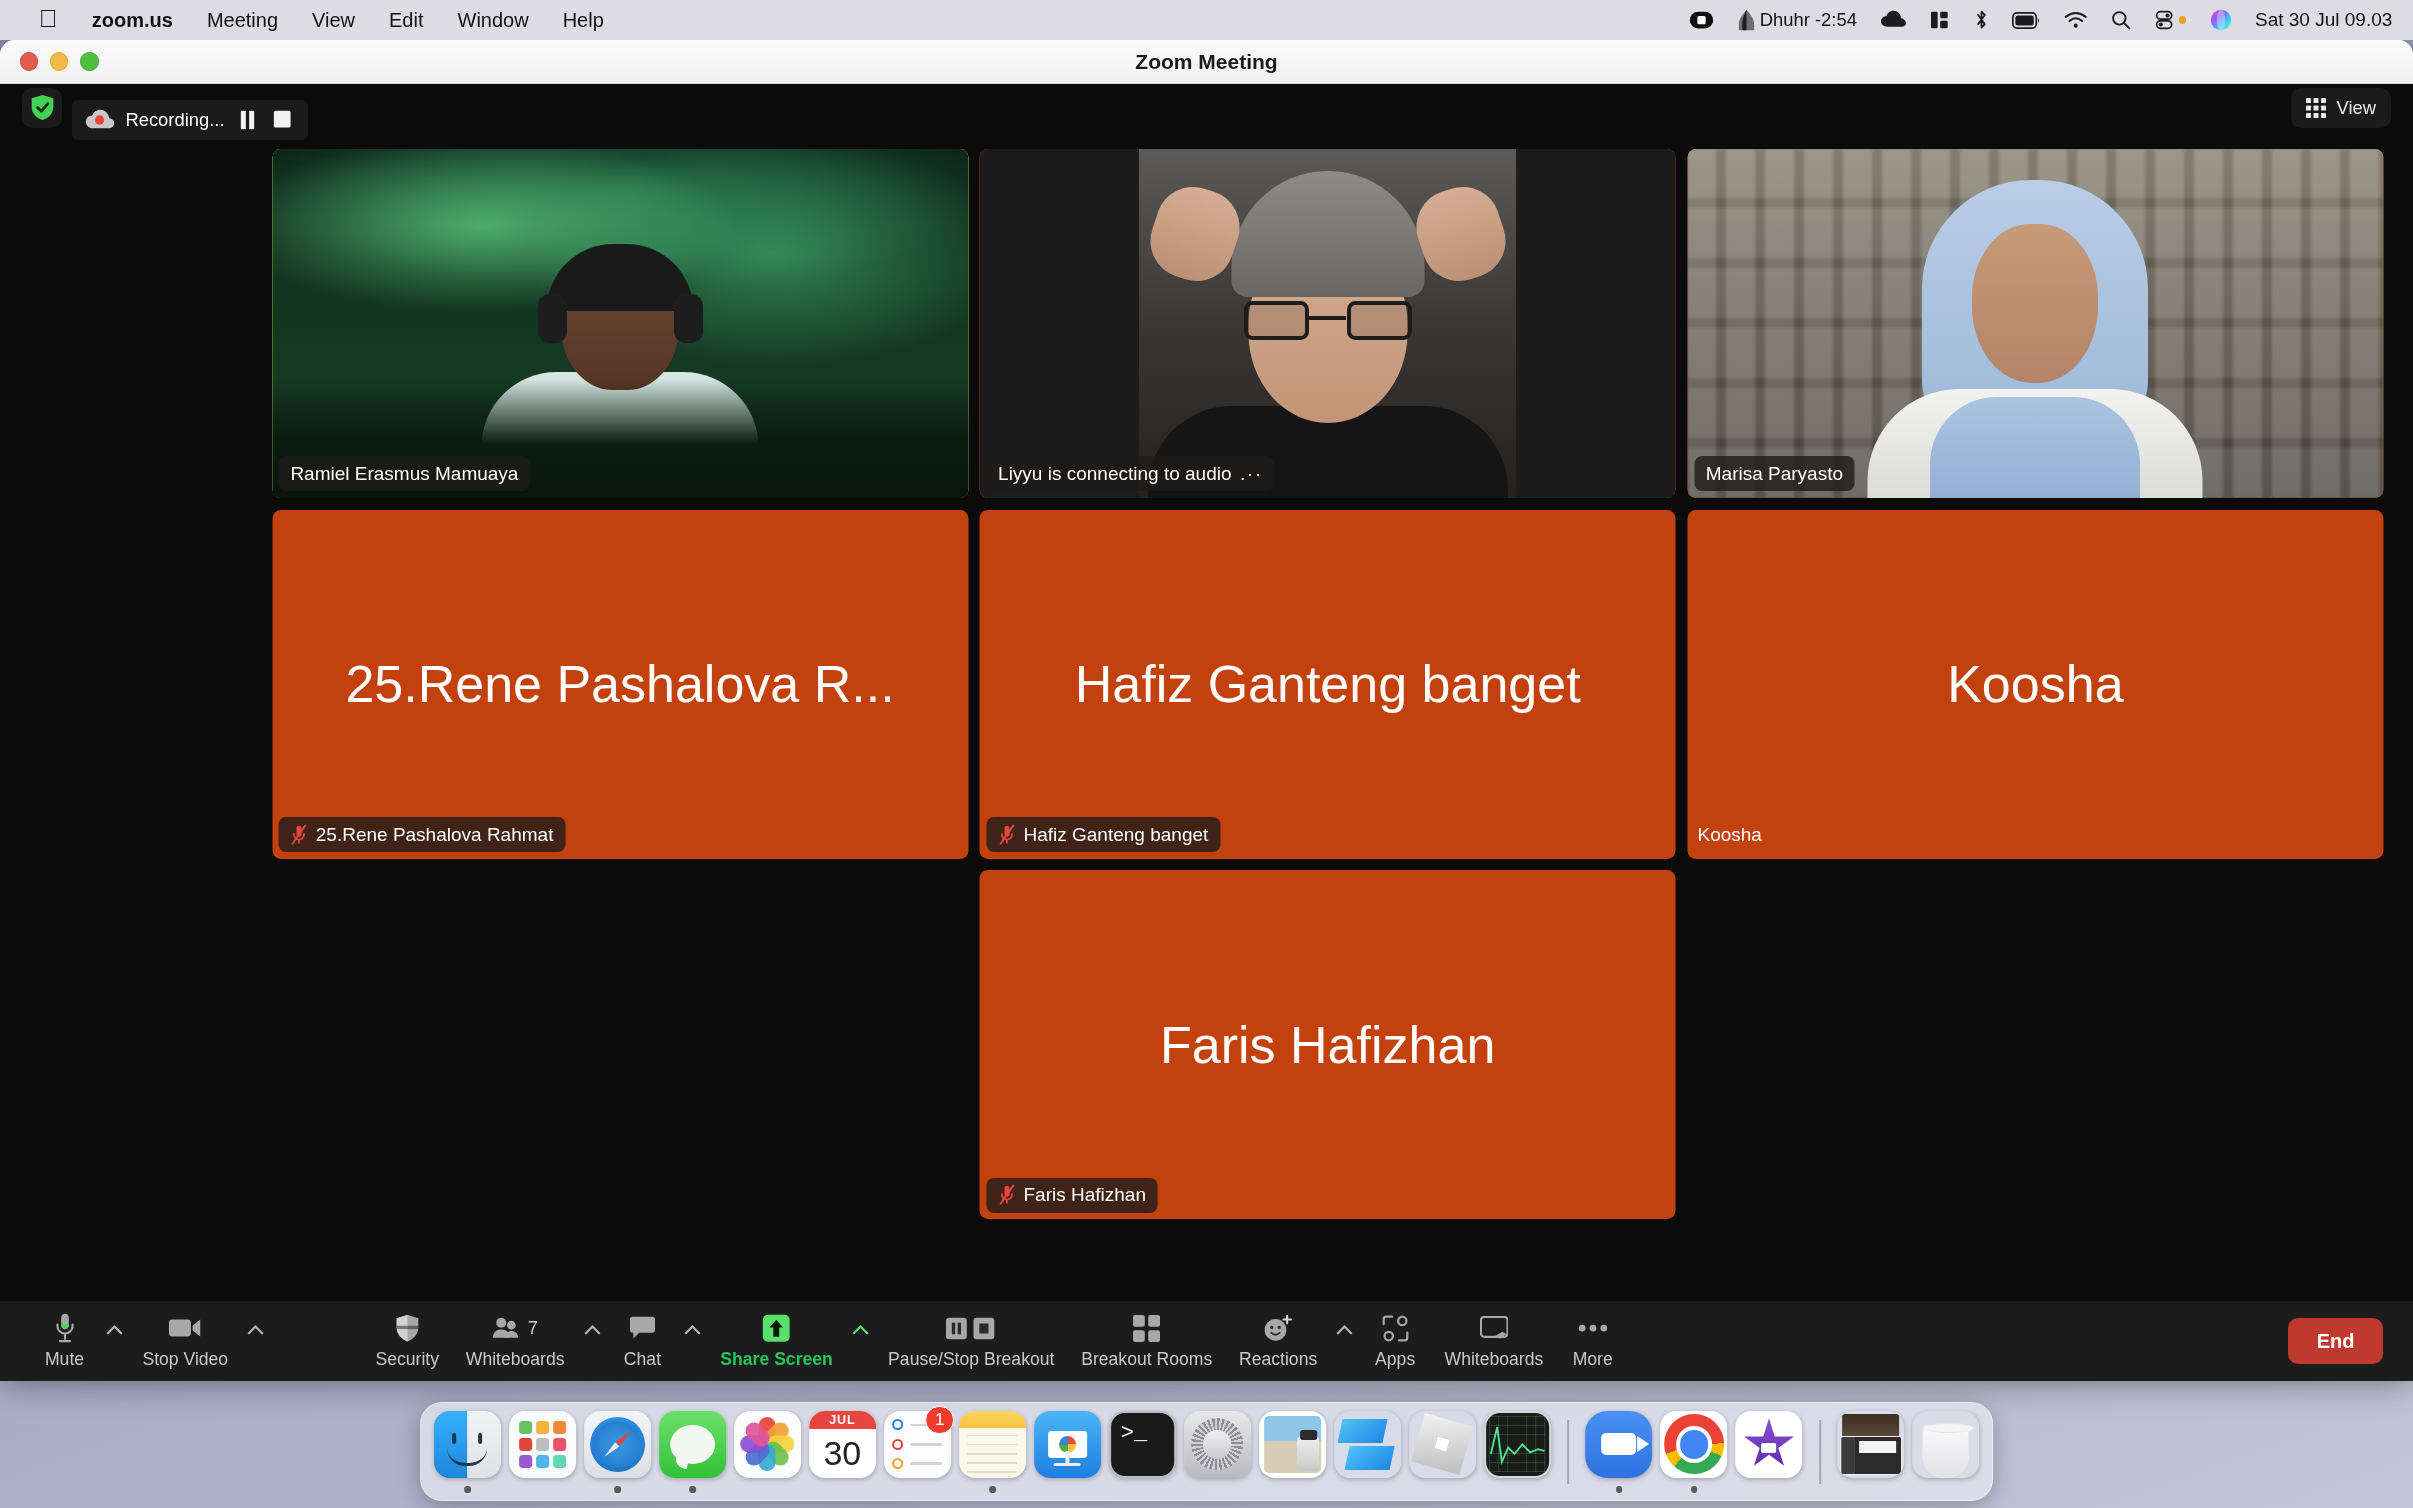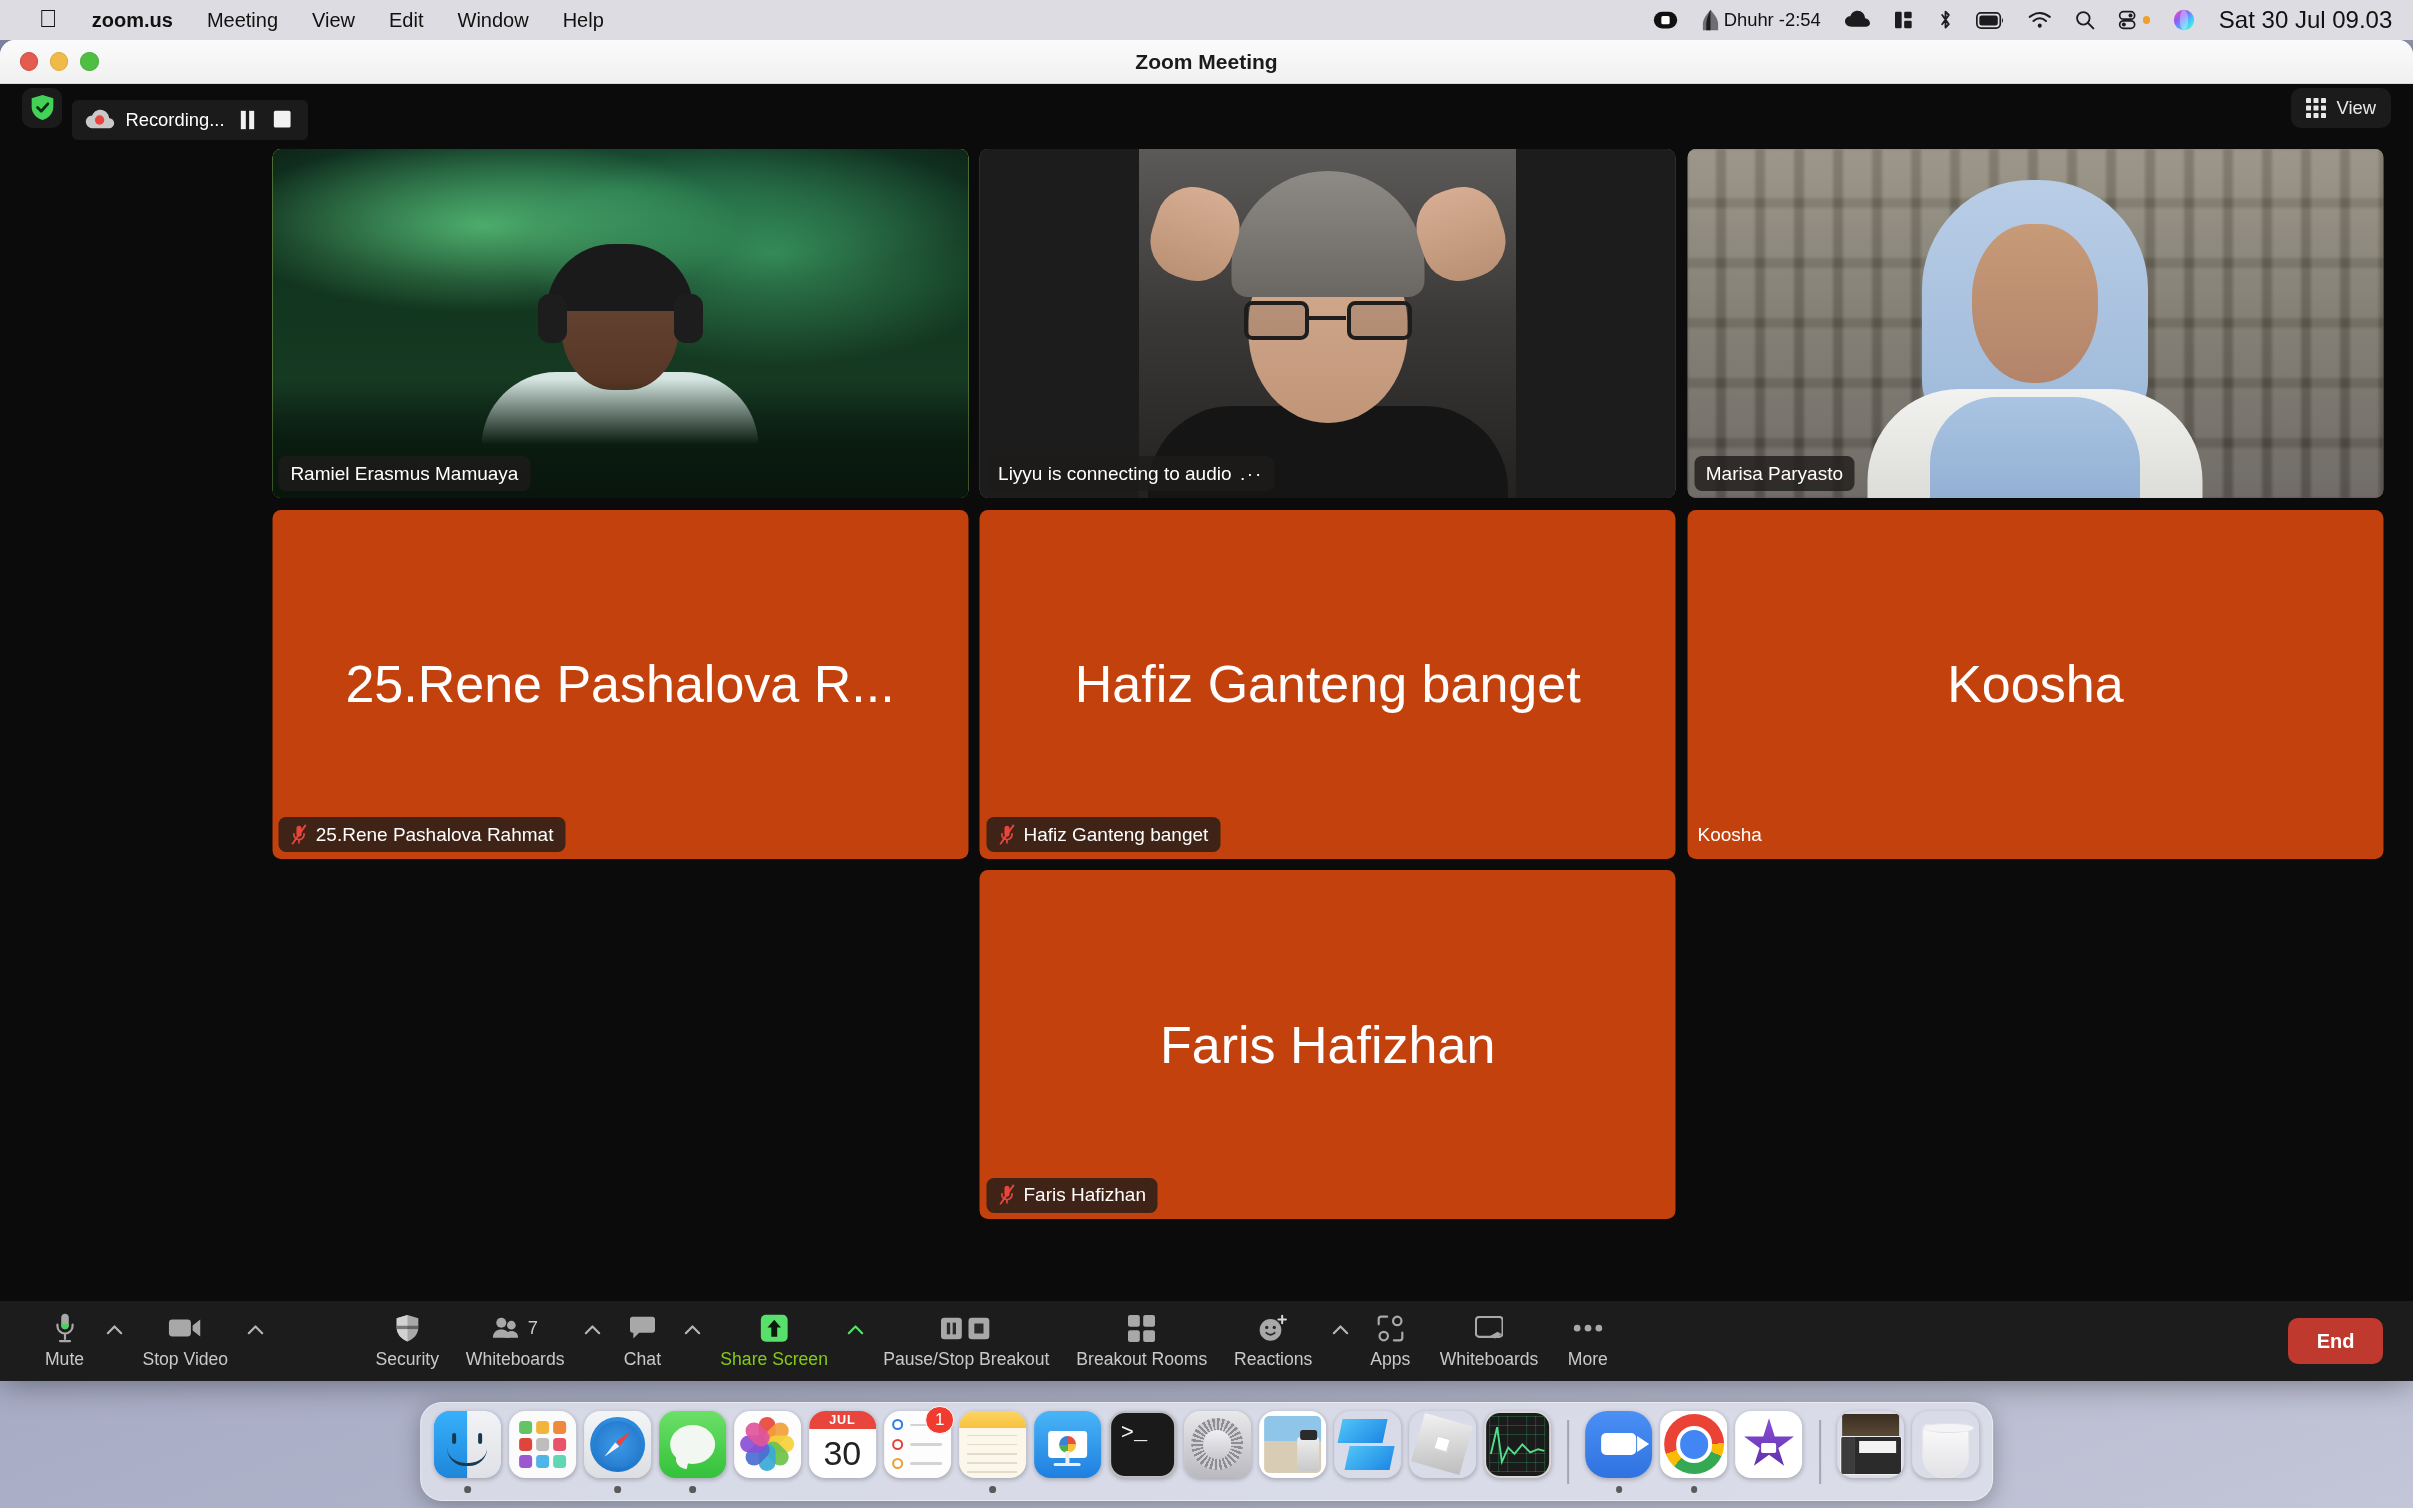--- a/index.html
+++ b/index.html
@@ -254,21 +254,21 @@
   #ctrl-center { display:flex; align-items:center; margin-left:92px; gap:0; }
   #ctrl-right { margin-left:auto; padding-right:30px; display:flex; align-items:center; }
 
   .ctrl {
     display:flex; flex-direction:column; align-items:center; justify-content:center;
     min-width:72px; height:80px; padding:0 13.4px;
     color:#c9c9c9; font-size:17.6px; gap:5px;
   }
   .ctrl .ci { height:32px; display:flex; align-items:center; justify-content:center; }
   .ctrl .cl { white-space:nowrap; }
-  .ctrl.green .cl { color:#84cc16; }
+  .ctrl.green .cl { color:#22c55e;font-weight:bold; }
   .caret {
     width:28.5px; height:80px; display:flex; align-items:center; justify-content:center;
     padding-bottom:22px;
   }
   .caret.greenc svg polyline { stroke:#57e06a; }
   #endbtn {
     background:#c0392f; color:#fff; font-weight:bold; font-size:20px;
     border-radius:10px; padding:11.7px 28.5px; border:none;
     cursor:pointer;
   }
@@ -476,21 +476,21 @@
               <stop offset="0%" stop-color="#ff4d9d"></stop>
               <stop offset="35%" stop-color="#8a5cff"></stop>
               <stop offset="70%" stop-color="#3ad1ff"></stop>
               <stop offset="100%" stop-color="#7bff8a"></stop>
             </linearGradient>
           </defs>
           <circle cx="13" cy="13" r="12" fill="url(#sg)"></circle>
           <ellipse cx="13" cy="13" rx="5" ry="12" fill="rgba(255,255,255,.35)"></ellipse>
         </svg>
     </div>
-    <div class="mb-ritem" style="font-size:24px">Sat 30 Jul  09.03</div>
+    <div class="mb-ritem" style="font-size:19px">Sat 30 Jul  09.03</div>
   </div>
 </div>
 
 <div id="zoomwin">
 
   <div id="titlebar">
     <div class="traffic">
       <div class="tl red"></div>
       <div class="tl yellow"></div>
       <div class="tl green"></div>

